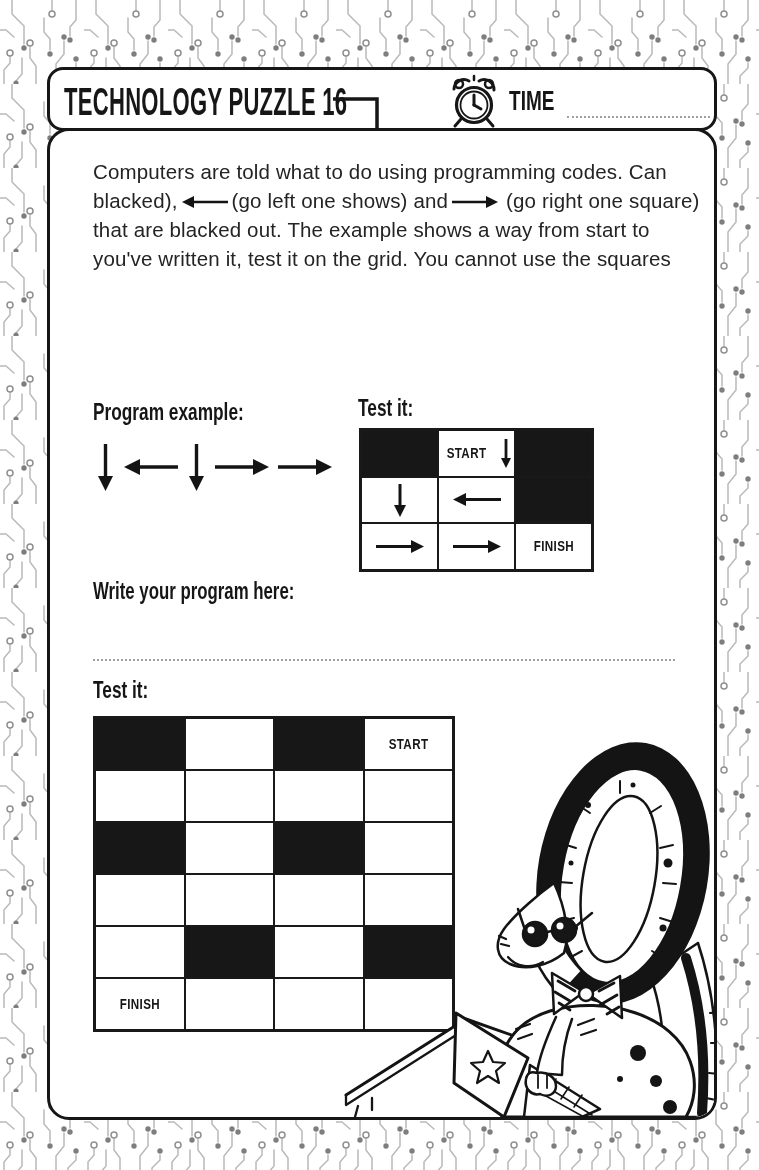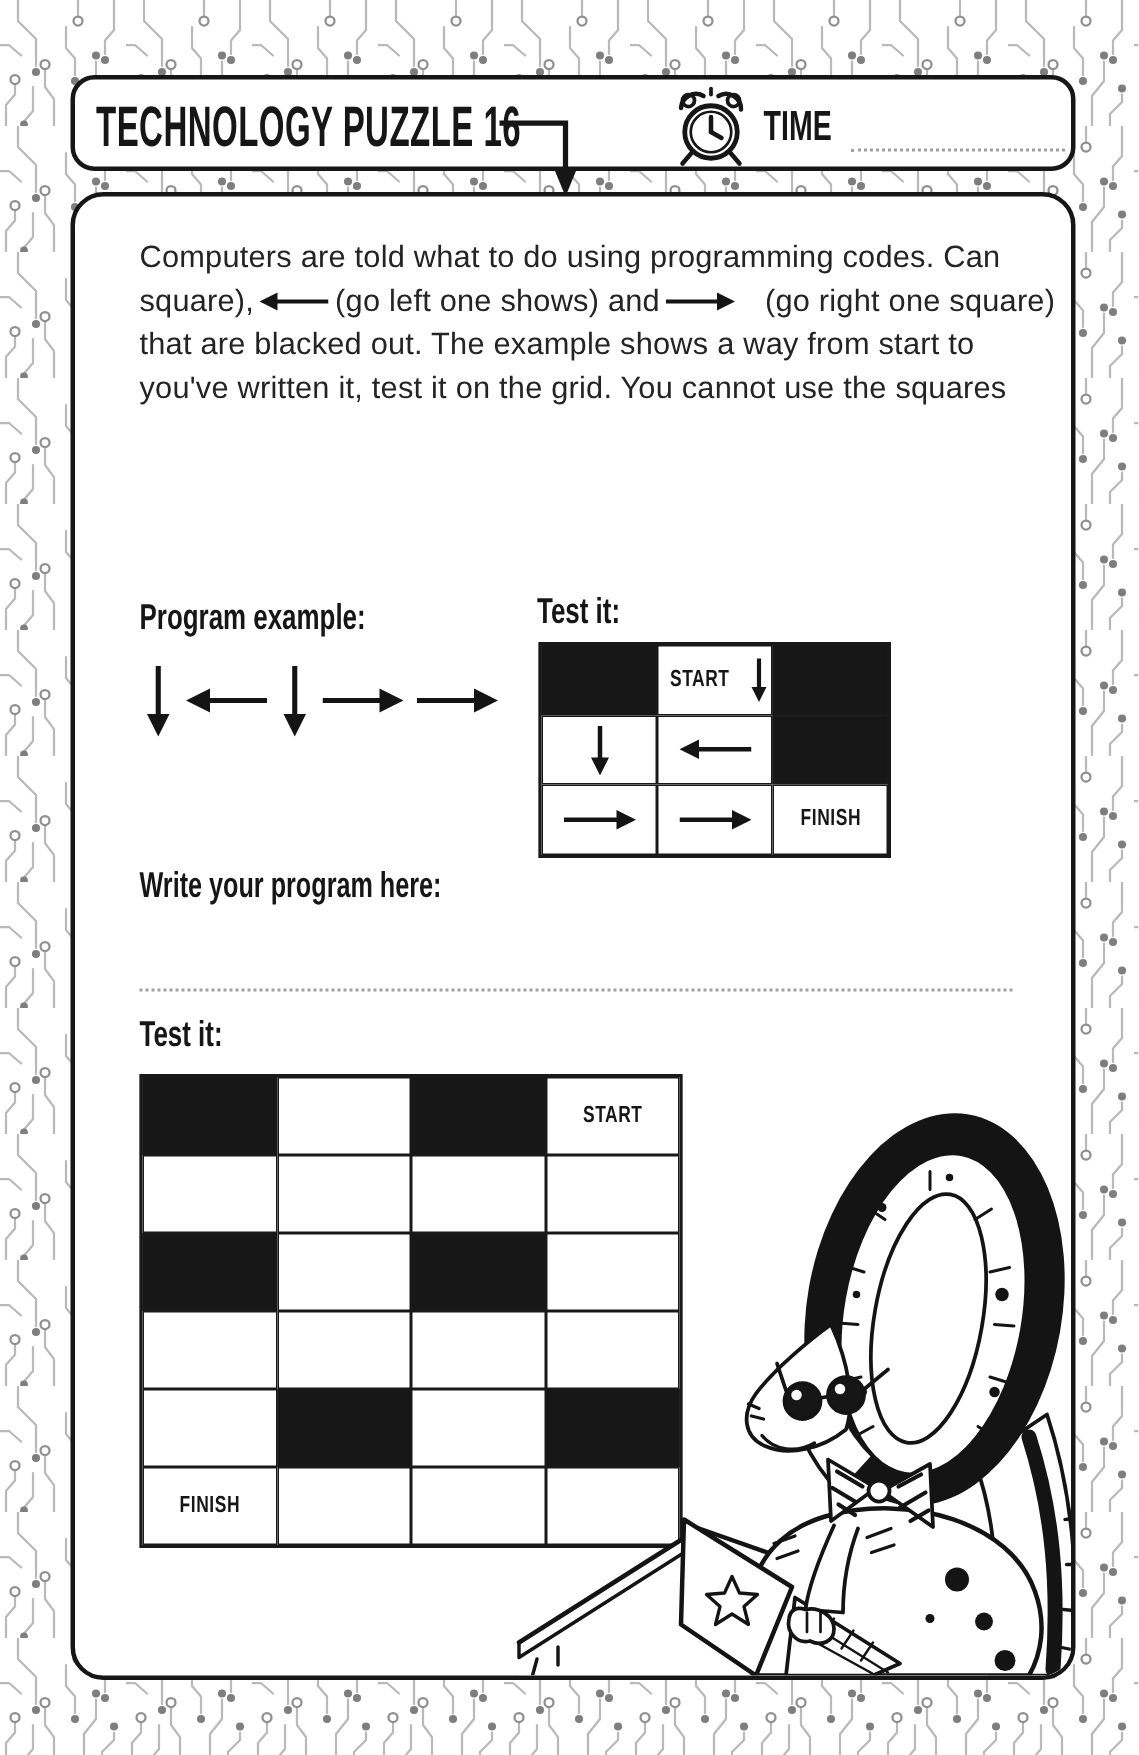--- a/index.html
+++ b/index.html
@@ -1,20 +1,20 @@
 <!DOCTYPE html>
 <html><head>
 <meta charset="utf-8">
 <style>
   html,body{margin:0;padding:0;}
   body{width:759px;height:1170px;position:relative;overflow:hidden;background:#fdfdfd;
        font-family:"Liberation Sans",sans-serif;}
   .bg{position:absolute;left:0;top:0;width:759px;height:1170px;z-index:0;}
   .card{position:absolute;background:#fff;border:3.5px solid #161616;box-sizing:border-box;z-index:1;}
-  .title-card{left:47px;top:50px;width:670px;height:64px;border-radius:16px;text-decoration:underline;}
+  .title-card{left:47px;top:67px;width:670px;height:64px;border-radius:16px;text-decoration:underline;}
   .main-card{left:47px;top:128px;width:670px;height:992px;border-radius:22px;overflow:hidden;}
   .mk{display:inline-block;font-weight:700;color:#161616;transform-origin:0 50%;
       font-family:"Liberation Sans",sans-serif;white-space:nowrap;}
   .page-title{position:absolute;left:14px;top:11px;font-size:38px;transform:scaleX(.58);letter-spacing:.5px;}
   .title-arrow{position:absolute;left:283px;top:25px;}
   .clock{position:absolute;left:398px;top:4px;}
   .time-label{position:absolute;left:459px;top:15px;font-size:28px;transform:scaleX(.68);}
   .time-line{position:absolute;left:517px;top:46px;width:143px;border-top:2px dotted #a0a0a0;}
   .intro{position:absolute;left:43px;top:26px;width:606px;font-size:20.5px;line-height:29px;
          color:#242424;letter-spacing:.15px;}
@@ -22,21 +22,21 @@
   .ta{display:inline-block;line-height:0;}
   .ta-down-long{vertical-align:-16px;margin:0 3px;}
   .ta-left,.ta-right{vertical-align:-2px;margin:0 4px;}
   .h-program{position:absolute;left:43px;top:267px;font-size:24px;transform:scaleX(.72);}
   .prog-arrows{position:absolute;left:46px;top:312px;display:flex;align-items:center;gap:9px;}
   .prog-arrows span{line-height:0;}
   .h-test1{position:absolute;left:308px;top:263px;font-size:24px;transform:scaleX(.72);}
   .h-write{position:absolute;left:43px;top:446px;font-size:24px;transform:scaleX(.7);}
   .divider{position:absolute;left:43px;top:528px;width:582px;border-top:2px dotted #a0a0a0;}
   .h-test2{position:absolute;left:43px;top:545px;font-size:24px;transform:scaleX(.72);}
-  .grid{display:grid;position:absolute;border:2.5px solid #191919;background:#737373;}
+  .grid{display:grid;position:absolute;border:2.5px solid #191919;background:#7f1d1d;}
   .grid-example{left:309px;top:297px;}
   .grid-main{left:43px;top:585px;}
   .cell{border:1.2px solid #191919;display:flex;align-items:center;justify-content:center;
         gap:5px;background:#fff;box-sizing:border-box;}
   .cell.blocked{background:#171717;}
   .cl{font-weight:700;font-size:15.5px;color:#161616;display:inline-block;
       transform:scaleX(.75);letter-spacing:.5px;}
   .ca{line-height:0;}
   .dino{position:absolute;left:288px;top:582px;z-index:2;}
 </style>
@@ -101,27 +101,27 @@
     </svg>
   </span>
   <span class="mk time-label">TIME</span>
   <span class="time-line"></span>
 </div>
 
 <div class="card main-card">
 
   <div class="intro">
       <div class="tline"><span>Computers are told what to do using programming codes. Can</span></div>
-      <div class="tline"><span>square),</span><span class="ta ta-left"><svg width="46" height="16" viewBox="0 0 46 16">
+      <div class="tline"><span>blacked),</span><span class="ta ta-left"><svg width="46" height="16" viewBox="0 0 46 16">
             <line x1="10" y1="8" x2="46" y2="8" stroke="#141414" stroke-width="2.6"></line>
             <polygon points="12,2 12,14 0,8" fill="#141414"></polygon>
           </svg></span><span style="margin-left: 0px;">(go left one shows) and</span><span class="ta ta-right"><svg width="46" height="16" viewBox="0 0 46 16">
             <line x1="0" y1="8" x2="36" y2="8" stroke="#141414" stroke-width="2.6"></line>
             <polygon points="34,2 34,14 46,8" fill="#141414"></polygon>
-          </svg></span><span style="margin-left: 16px;">(go right one square)</span></div>
+          </svg></span><span style="margin-left: 4px;">(go right one square)</span></div>
       <div class="tline"><span>that are blacked out. The example shows a way from start to</span></div>
       <div class="tline"><span>you've written it, test it on the grid. You cannot use the squares</span></div>
     </div>
 
   <span class="mk h-program">Program example:</span>
   <div class="prog-arrows">
       <span><svg width="19" height="48" viewBox="0 0 19 48">
           <line x1="9.5" y1="1" x2="9.5" y2="35" stroke="#141414" stroke-width="3.4"></line>
           <polygon points="2,33 17,33 9.5,48" fill="#141414"></polygon>
         </svg></span>

